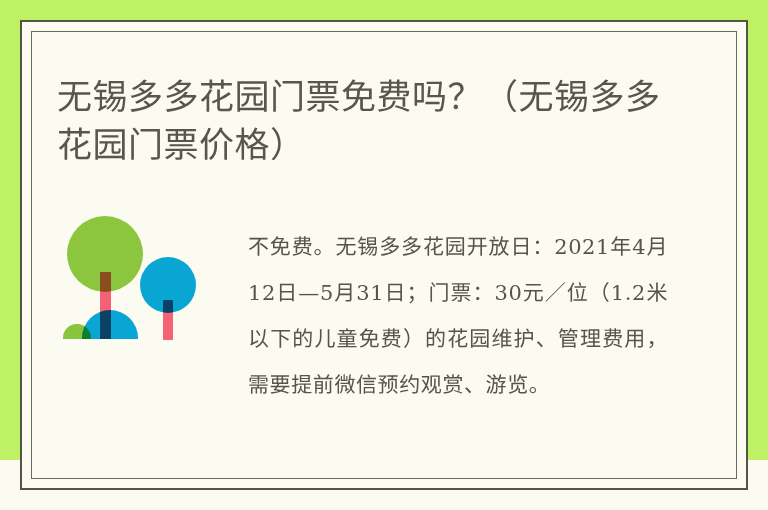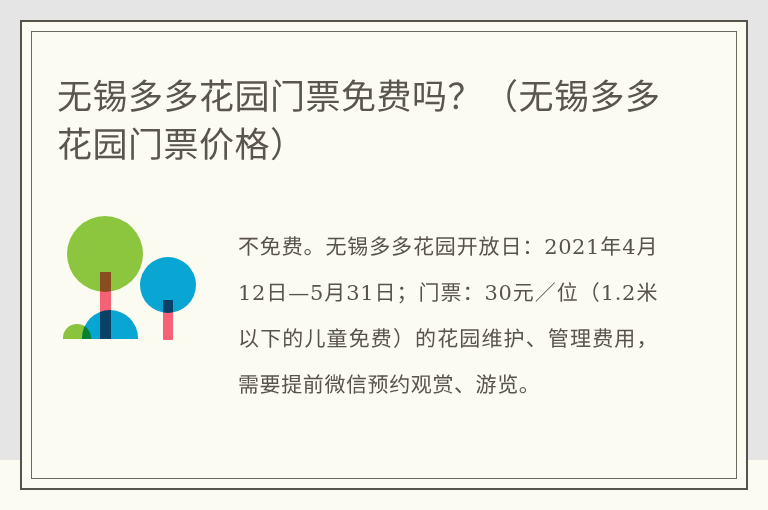--- a/index.html
+++ b/index.html
@@ -14,21 +14,21 @@
     overflow: hidden;
     background: #fcfbf1;
     font-family: "Liberation Sans", "DejaVu Sans", sans-serif;
   }
 
   
   .page {
     position: relative;
     width: 768px;
     height: 460px;
-    background: #e5e5e5;
+    background: #bef264;
     box-sizing: border-box;
   }
 
   .frame-outer {
     position: absolute;
     left: 20px;
     top: 20px;
     width: 728px;
     height: 470px;
     border: 2px solid #565449;
@@ -81,21 +81,21 @@
 
   .illustration svg {
     display: block;
     width: 160px;
     height: 150px;
   }
 
   
   .body-text {
     position: absolute;
-    left: 181px;
+    left: 191px;
     top: 3px;
     width: 420px;
     color: #58544d;
     font-size: 21px;
     line-height: 46px;
     text-align: justify;
     text-justify: inter-character;
     text-align-last: left;
     font-family: "DejaVu Serif", "Liberation Serif", serif;
     letter-spacing: 0.6px;

